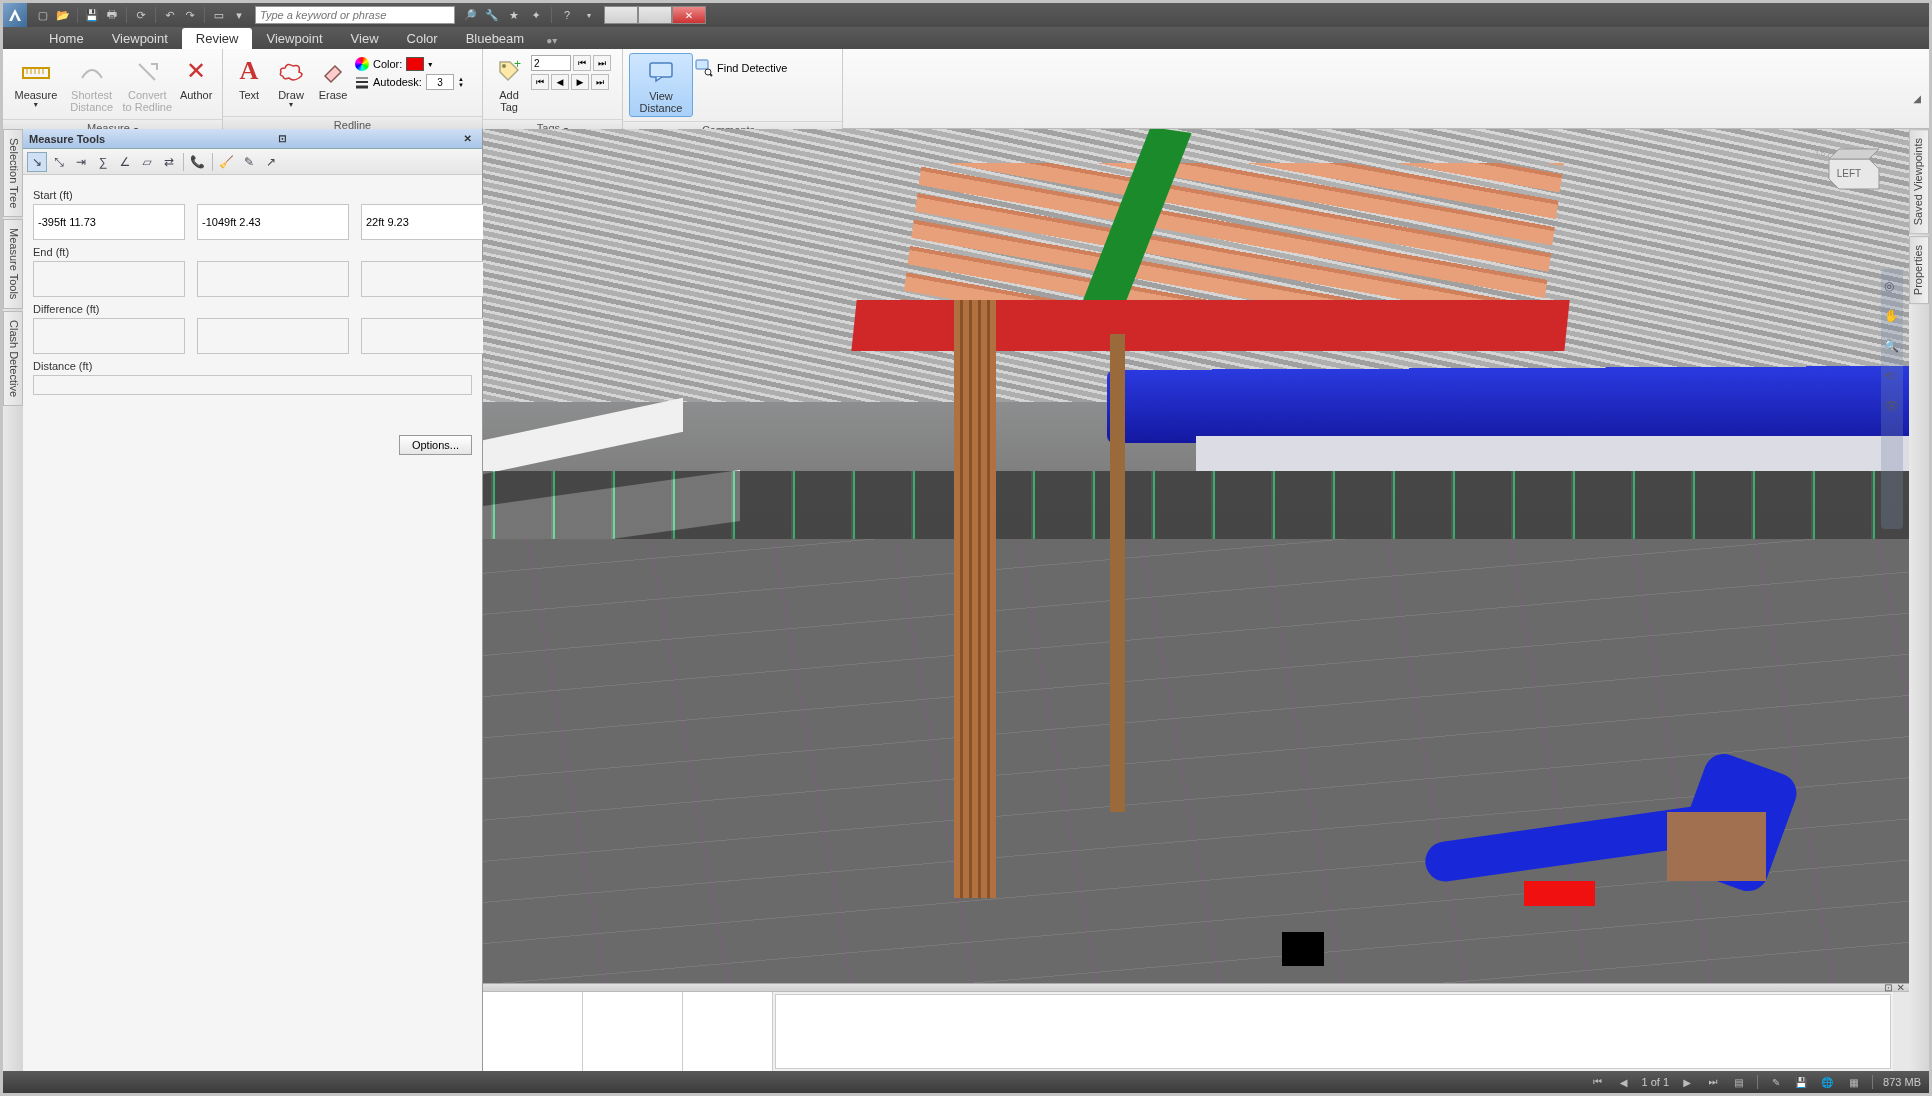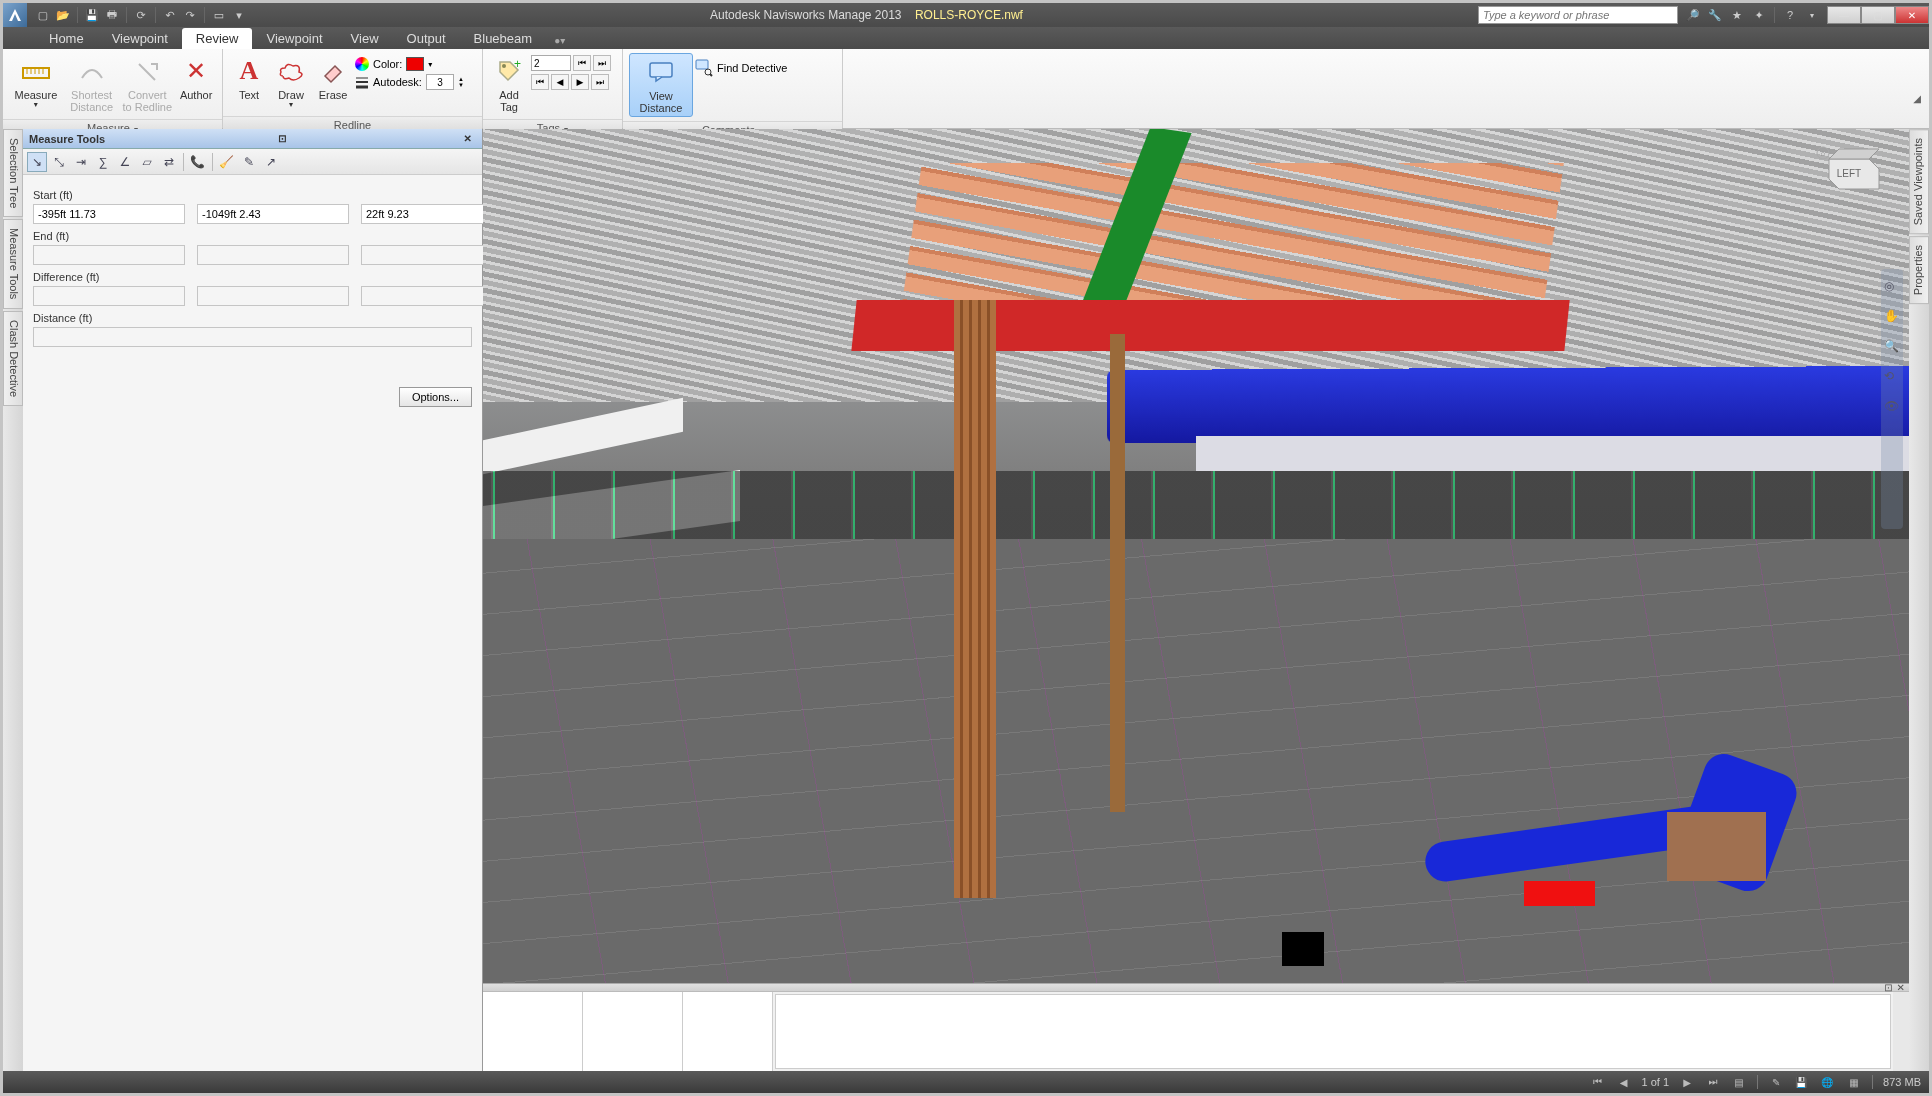--- a/index.html
+++ b/index.html
@@ -58,21 +58,21 @@
 .measure-panel { width: 460px; background: #f5f5f5; border-right: 1px solid #999; display: flex; flex-direction: column; }
 .panel-title { height: 20px; background: linear-gradient(#cfe0f5,#a8c4e8); border-bottom: 1px solid #8aa; display: flex; align-items: center; padding: 0 6px; font-size: 11px; font-weight: bold; color: #333; }
 .panel-title .pin { margin-left: auto; font-size: 10px; cursor: pointer; padding: 0 4px; }
 .panel-toolbar { height: 26px; background: linear-gradient(#f5f5f5,#e5e5e5); border-bottom: 1px solid #ccc; display: flex; align-items: center; gap: 2px; padding: 0 4px; }
 .pt-btn { width: 20px; height: 20px; border: 1px solid transparent; display: flex; align-items: center; justify-content: center; font-size: 12px; color: #445; cursor: pointer; }
 .pt-btn.active { background: #cfe0f5; border: 1px solid #8ab; }
 .pt-sep { width: 1px; height: 18px; background: #bbb; margin: 0 2px; }
 .panel-body { flex: 1; padding: 8px 10px; font-size: 11px; color: #333; }
 .field-label { margin: 6px 0 3px; }
 .field-row { display: flex; gap: 12px; }
-.field-row input { flex: 1; height: 20px; border: 1px solid #c5c5c5; background: #fff; font-size: 11px; padding: 0 4px; }
+.field-row input { flex: 1; height: 36px; border: 1px solid #c5c5c5; background: #fff; font-size: 11px; padding: 0 4px; }
 .field-row input.empty { background: #f5f5f5; }
 .full-input { width: 100%; height: 20px; border: 1px solid #c5c5c5; background: #f5f5f5; }
 .options-btn { float: right; margin-top: 40px; padding: 3px 12px; font-size: 11px; border: 1px solid #999; background: linear-gradient(#fff,#e5e5e5); cursor: pointer; }
 
 
 .viewport-col { flex: 1; display: flex; flex-direction: column; min-width: 0; }
 .viewport { flex: 1; position: relative; background: linear-gradient(#bfc4c8 0%, #808080 40%, #707070 100%); overflow: hidden; }
 .viewcube { position: absolute; top: 10px; right: 20px; width: 80px; height: 70px; }
 .nav-wheel { position: absolute; top: 140px; right: 6px; width: 22px; height: 260px; background: rgba(120,140,170,0.3); border-radius: 4px; display: flex; flex-direction: column; align-items: center; gap: 14px; padding-top: 10px; }
 .nav-wheel-btn { width: 16px; height: 16px; color: #556; font-size: 12px; }
@@ -139,24 +139,20 @@
     <span class="qat-btn">🖶</span>
     <span class="qat-sep"></span>
     <span class="qat-btn">⟳</span>
     <span class="qat-sep"></span>
     <span class="qat-btn">↶</span>
     <span class="qat-btn">↷</span>
     <span class="qat-sep"></span>
     <span class="qat-btn">▭</span>
     <span class="qat-btn">▾</span>
   </div>
-  <div class="title-text">
-    <span>Autodesk Navisworks Manage 2013</span>&nbsp;&nbsp;&nbsp;
-    <span style="color:#ffef90">ROLLS-ROYCE.nwf</span>
-  </div>
   <input class="search-box" placeholder="Type a keyword or phrase" style="">
   <div class="title-right">
     <span class="title-icon-btn">🔎</span>
     <span class="title-icon-btn">🔧</span>
     <span class="title-icon-btn">★</span>
     <span class="title-icon-btn">✦</span>
     <span class="qat-sep"></span>
     <span class="title-icon-btn">?</span>
     <span class="title-icon-btn" style="font-size:8px">▾</span>
   </div>
@@ -166,21 +162,21 @@
     <div class="win-btn close">✕</div>
   </div>
 </div>
 
 <div class="ribbon-tabs">
   <div class="ribbon-tab">Home</div>
   <div class="ribbon-tab">Viewpoint</div>
   <div class="ribbon-tab active">Review</div>
   <div class="ribbon-tab">Viewpoint</div>
   <div class="ribbon-tab">View</div>
-  <div class="ribbon-tab">Output</div>
+  <div class="ribbon-tab">Color</div>
   <div class="ribbon-tab">Bluebeam</div>
   <div class="bullet">●▾</div>
 </div>
 
 <div class="ribbon">
 
   <div class="ribbon-group" style="width:220px">
     <div class="ribbon-group-body">
       <div class="big-btn">
         <div class="icon">

